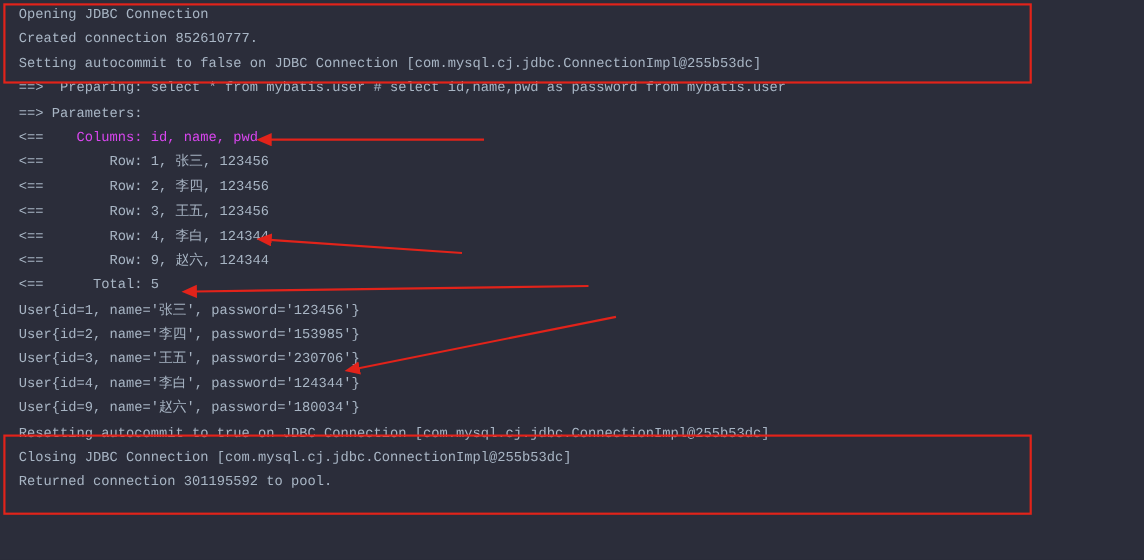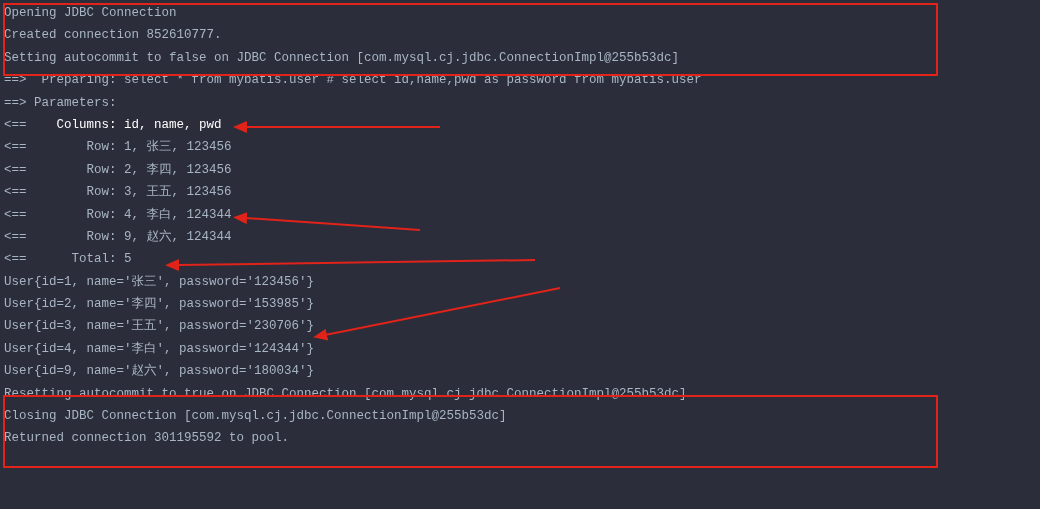--- a/index.html
+++ b/index.html
@@ -15,23 +15,23 @@
       font-size: 12.5px;
       color: #a8b5c4;
       position: relative;
       overflow: hidden;
       padding: 2px 0 0 0;
     }
     .log-line {
       white-space: pre;
       height: 22.4px;
       line-height: 22.4px;
-      padding-left: 4px;
+      padding-left: 17px;
     }
-    .hl-columns { color: #ffffff; text-align: right; }
+    .hl-columns { color: #d946ef; text-align: right; }
     .red-box {
       border: 2px solid #e2231a;
       position: absolute;
       pointer-events: none;
     }
     .annotation-svg {
       position: absolute;
       top: 0;
       left: 0;
       width: 1040px;

